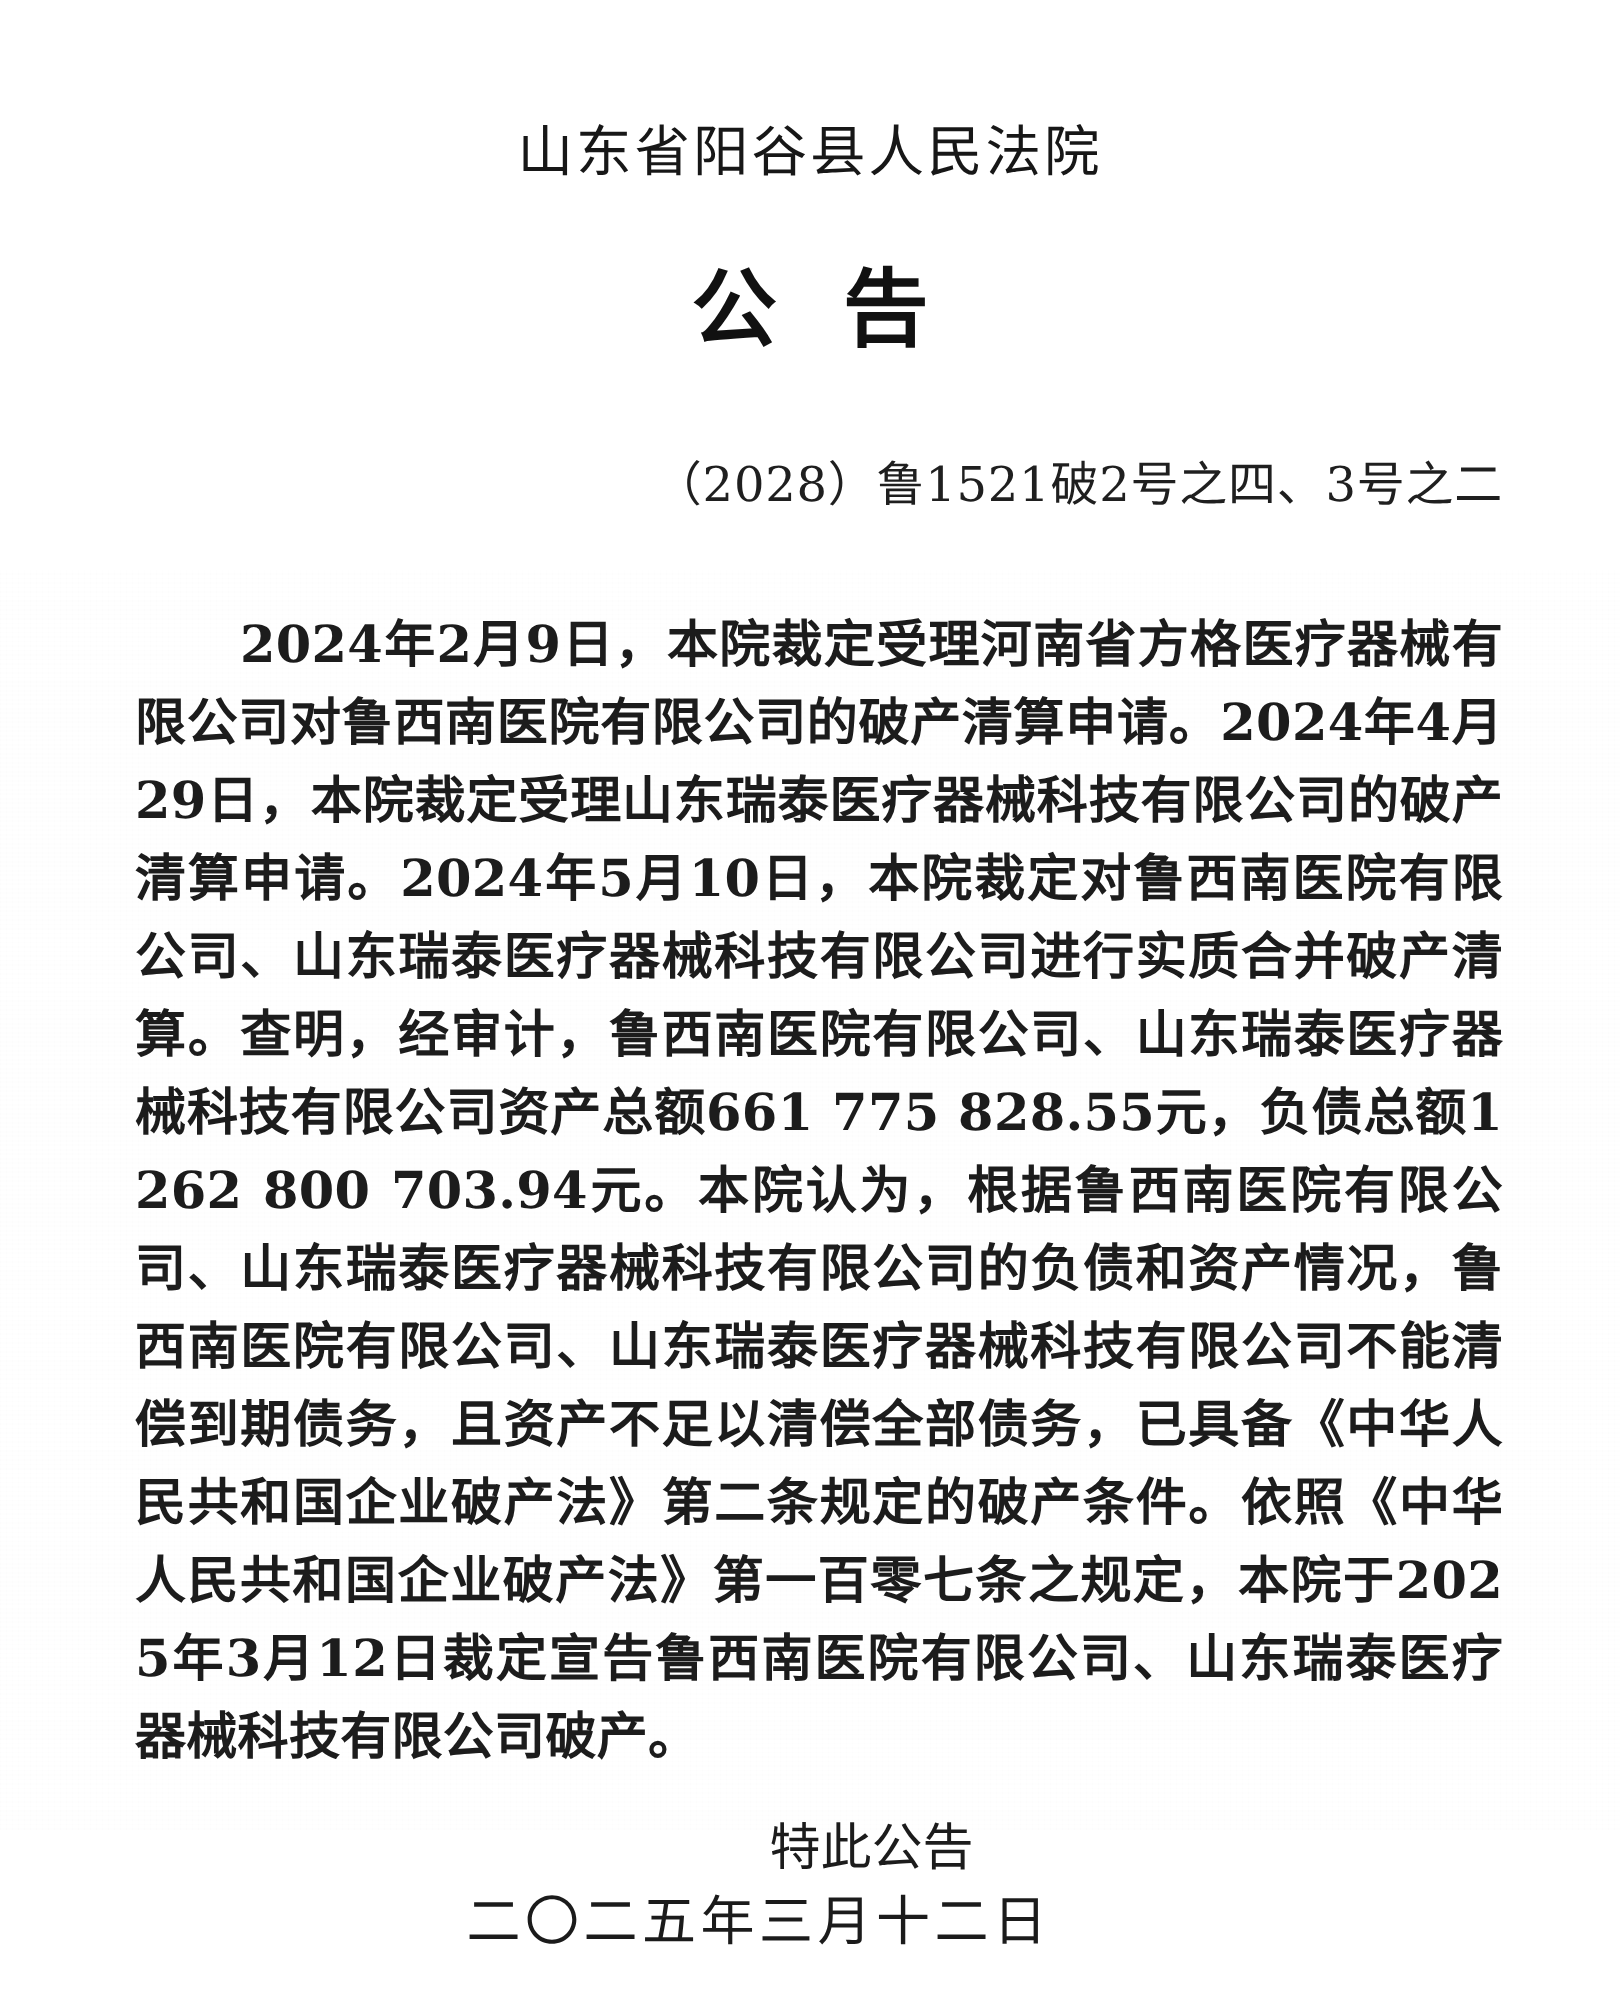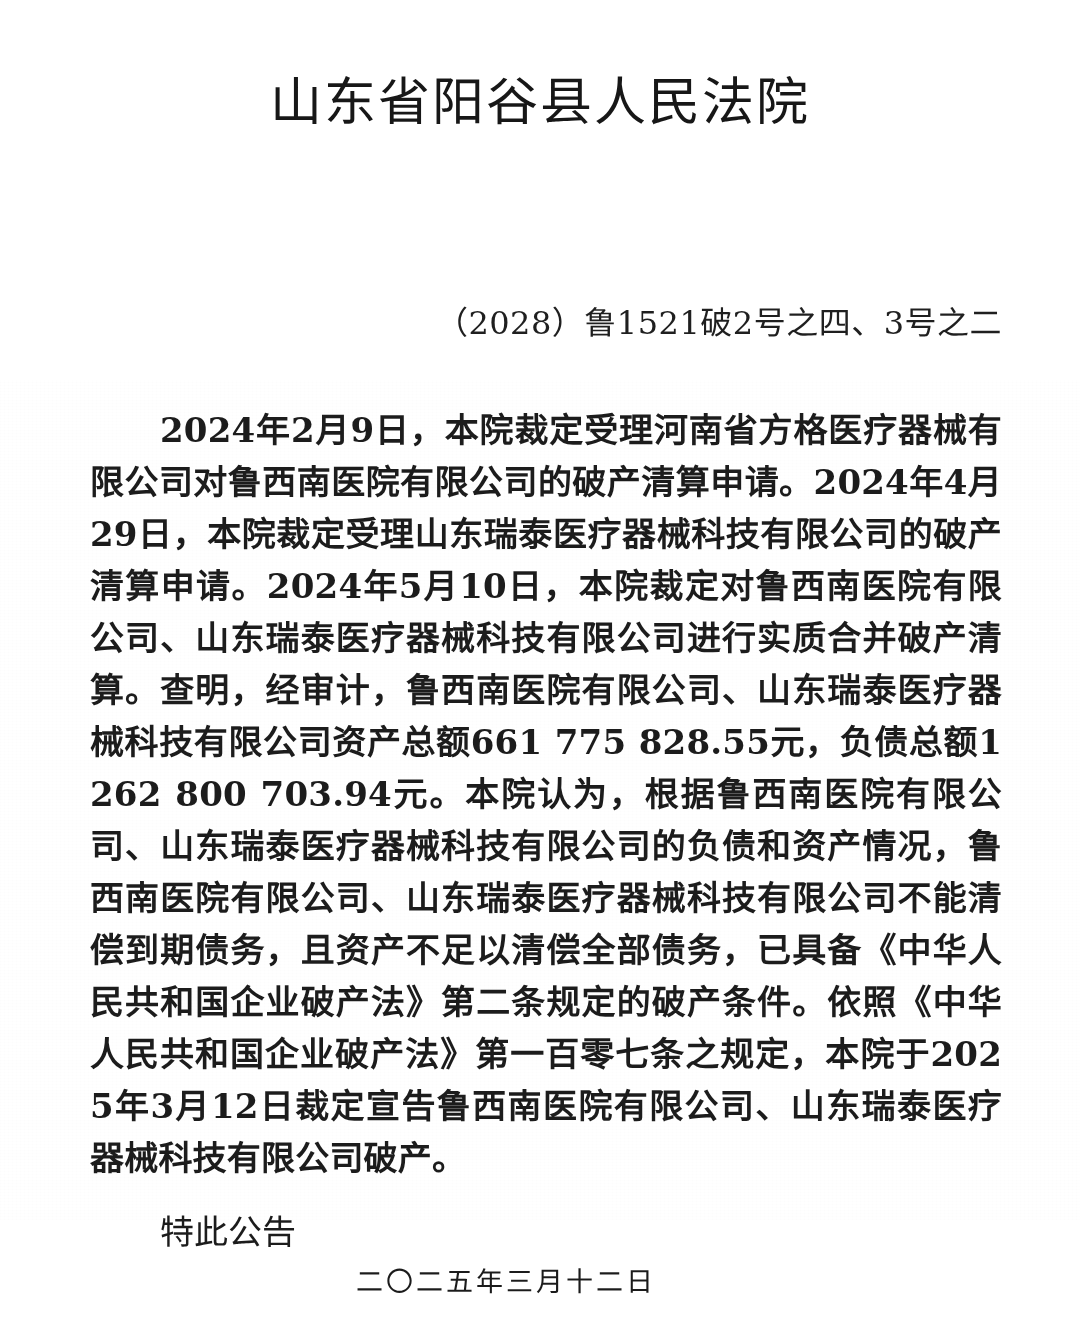--- a/index.html
+++ b/index.html
@@ -52,21 +52,21 @@
     padding: 0;
     z-index: 2;
   }
 
   .court-title {
     position: absolute;
     top: 74px;
     left: 0;
     width: 1080px;
     text-align: center;
-    font-size: 52px;
+    font-size: 37px;
     line-height: 56px;
     letter-spacing: 2px;
     color: #171717;
     font-weight: 400;
     white-space: nowrap;
   }
 
   .doc-heading {
     position: absolute;
     top: 170px;
@@ -117,46 +117,48 @@
     text-indent: 70px;
     font-weight: bold;
   }
 
   .closing {
     font-size: 34px;
     line-height: 52px;
     text-indent: 70px;
     margin: 22px 0 13px 0;
     color: #1c1c1c;
+    text-align: center;
   }
 
   .sign-date {
     position: absolute;
     top: 1258px;
     left: 90px;
     width: 912px;
     text-align: center;
     padding-right: 80px;
     box-sizing: border-box;
-    font-size: 27px;
+    font-size: 36px;
     line-height: 48px;
     letter-spacing: 3px;
     color: #1b1b1b;
     white-space: nowrap;
   }
 </style>
 </head>
 <body>
 
 <div class="scan-noise"></div>
 
 <div class="page">
 
   <div class="court-title">山东省阳谷县人民法院</div>
 
+  <div class="doc-heading">公告</div>
 
   <div class="case-number">（2028）鲁1521破2号之四、3号之二</div>
 
   <div class="body-block">
     <p class="para indent2">2024年2月9日，本院裁定受理河南省方格医疗器械有限公司对鲁西南医院有限公司的破产清算申请。2024年4月29日，本院裁定受理山东瑞泰医疗器械科技有限公司的破产清算申请。2024年5月10日，本院裁定对鲁西南医院有限公司、山东瑞泰医疗器械科技有限公司进行实质合并破产清算。查明，经审计，鲁西南医院有限公司、山东瑞泰医疗器械科技有限公司资产总额661 775 828.55元，负债总额1 262 800 703.94元。本院认为，根据鲁西南医院有限公司、山东瑞泰医疗器械科技有限公司的负债和资产情况，鲁西南医院有限公司、山东瑞泰医疗器械科技有限公司不能清偿到期债务，且资产不足以清偿全部债务，已具备《中华人民共和国企业破产法》第二条规定的破产条件。依照《中华人民共和国企业破产法》第一百零七条之规定，本院于2025年3月12日裁定宣告鲁西南医院有限公司、山东瑞泰医疗器械科技有限公司破产。</p>
 
     <p class="closing">特此公告</p>
   </div>
 
   <div class="sign-date">二〇二五年三月十二日</div>

